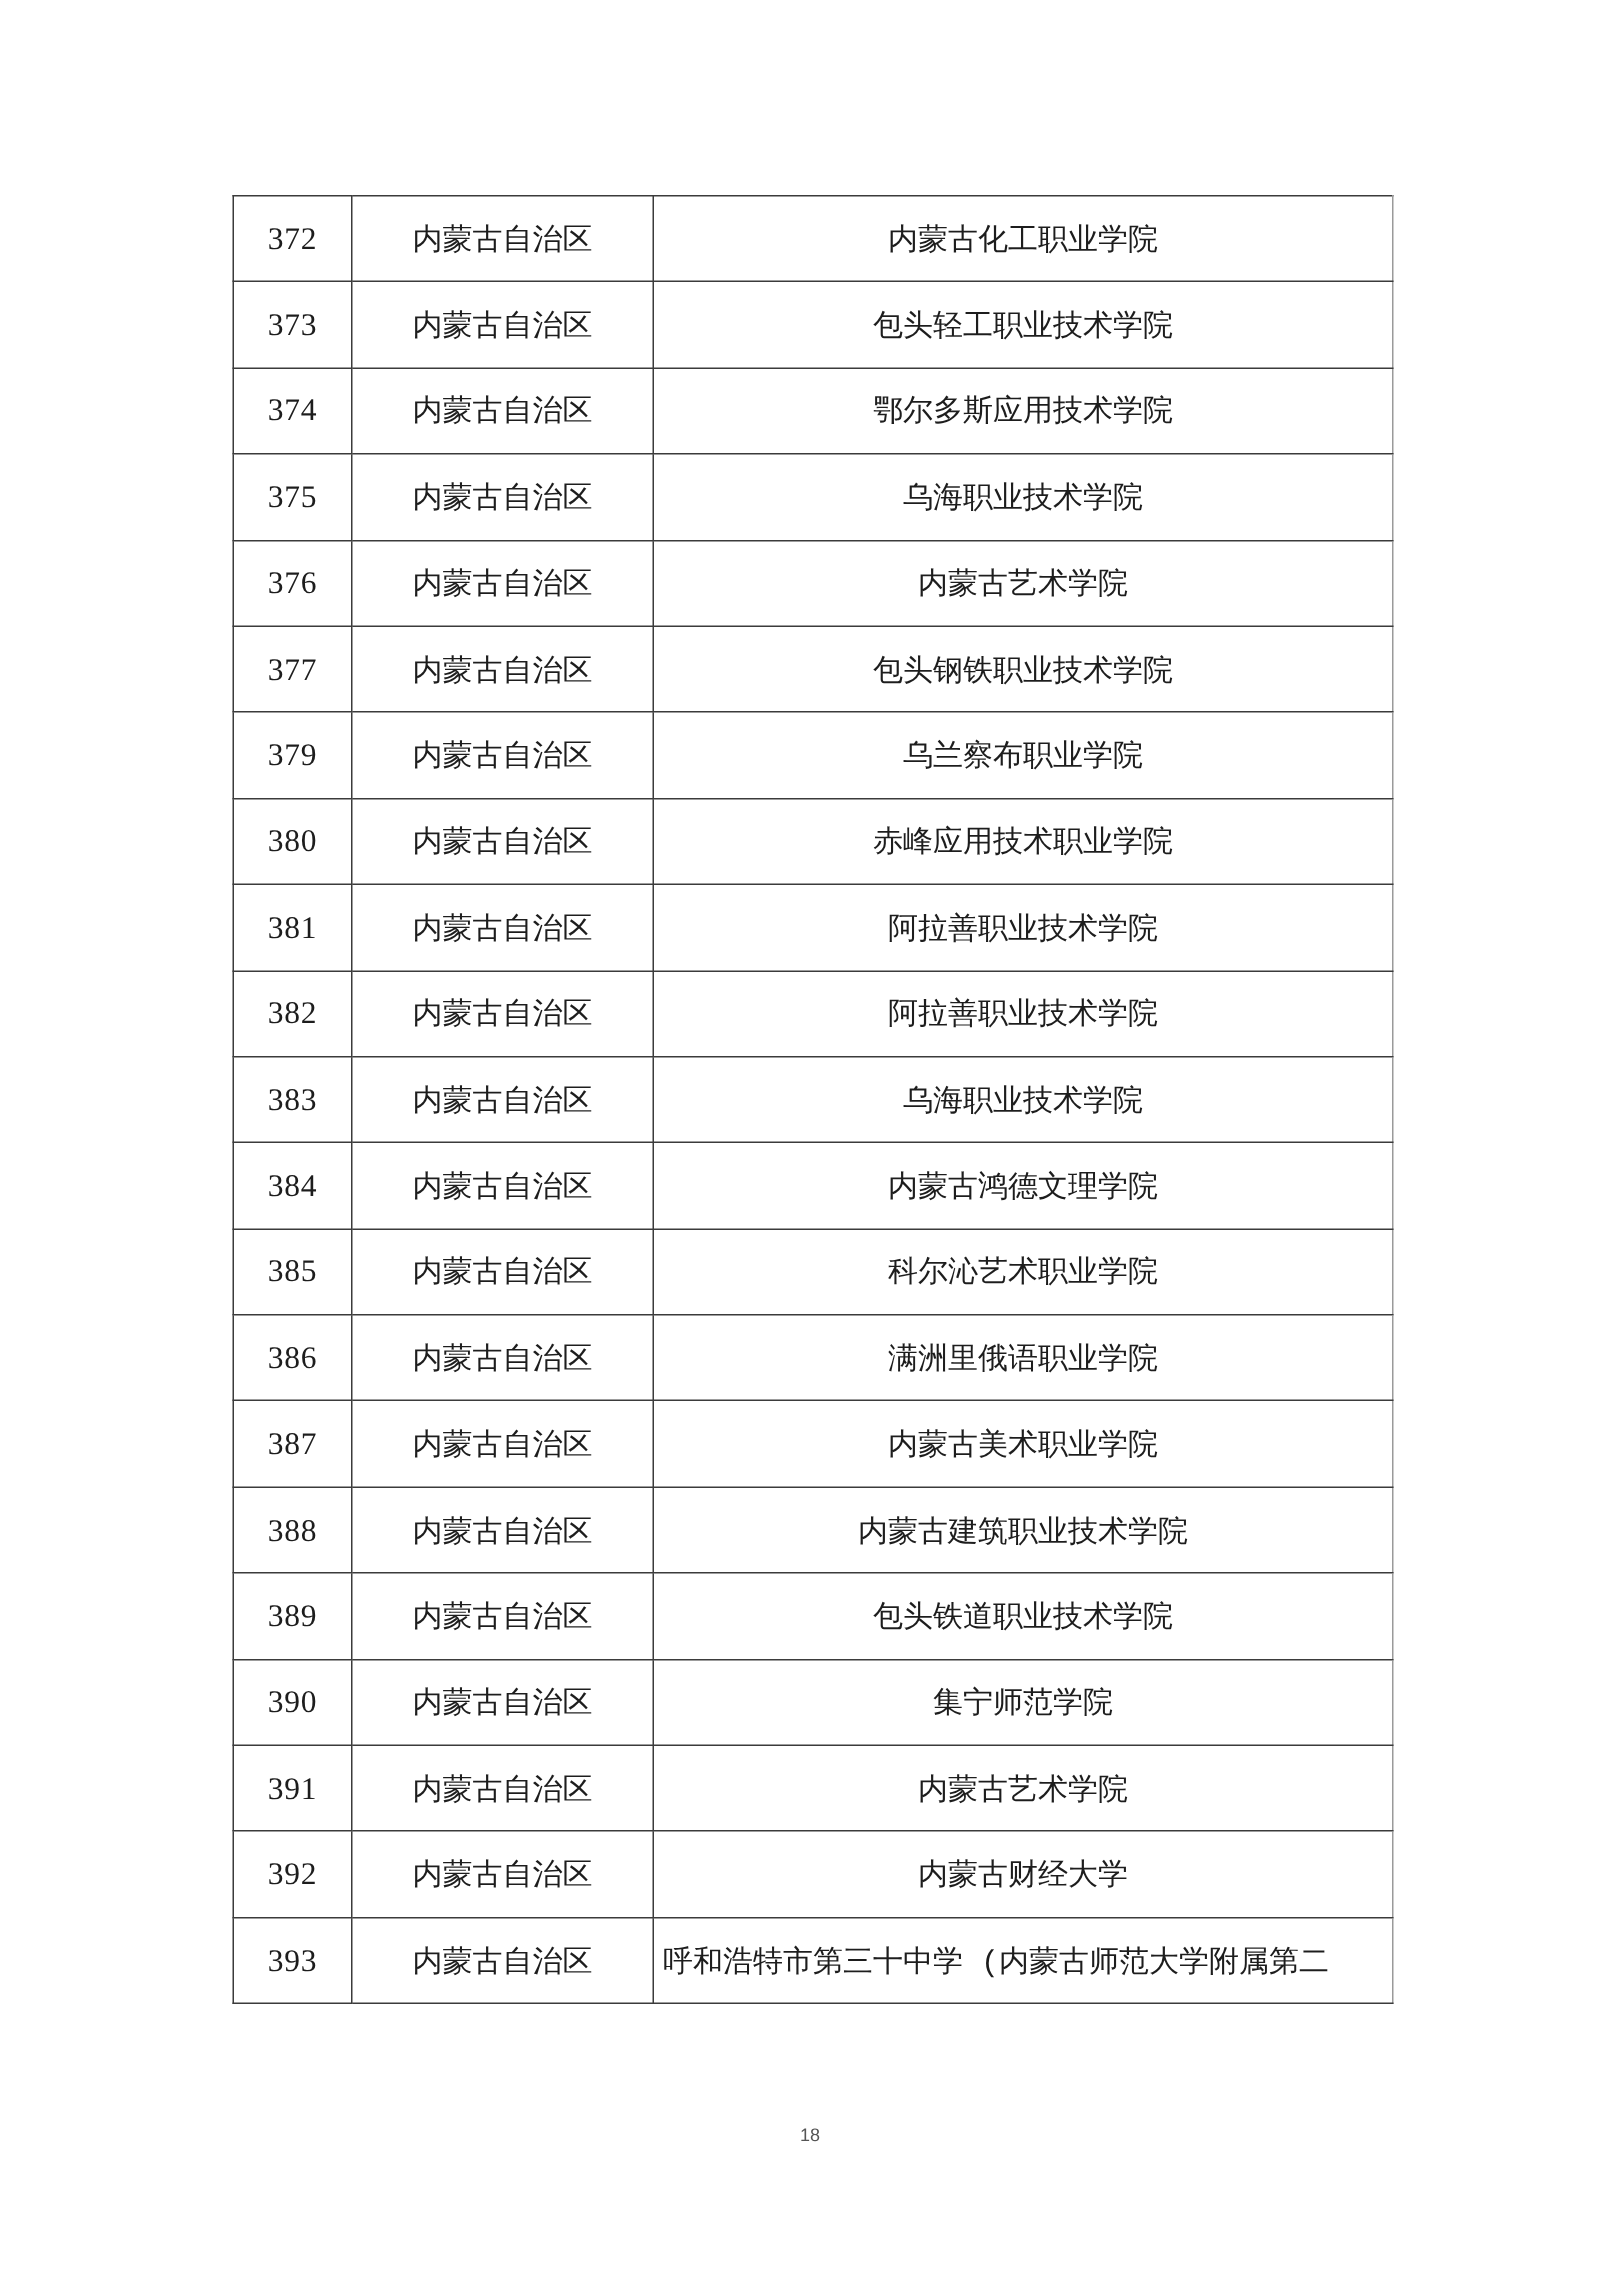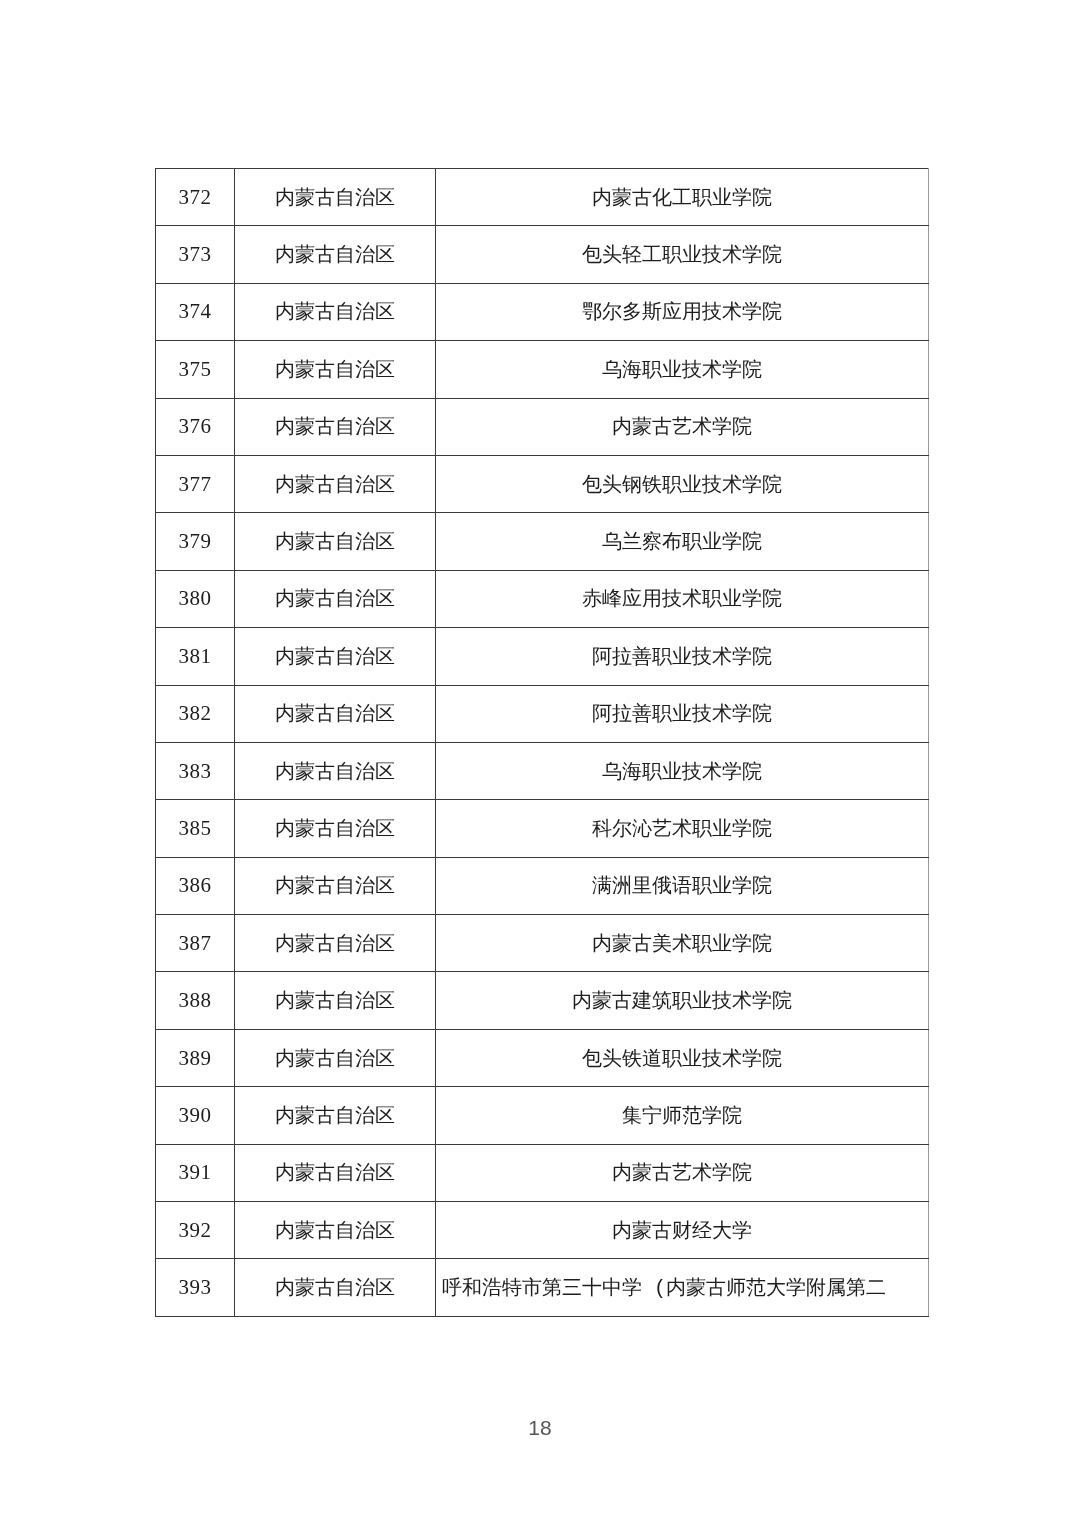--- a/index.html
+++ b/index.html
@@ -22,21 +22,20 @@
     background: #ffffff;
     overflow: hidden;
   }
   table.roster {
     position: absolute;
     left: 155px;
     top: 130px;
     width: 773px;
     border-collapse: collapse;
     table-layout: fixed;
-    margin-top: 38px;
   }
   col.c1 { width: 79px; }
   col.c2 { width: 201px; }
   col.c3 { width: 493px; }
   td {
     border: 1px solid #3b3b3b;
     height: 56.4px;
     text-align: center;
     vertical-align: middle;
     color: #1d1d1d;
@@ -61,21 +60,21 @@
     white-space: nowrap;
     font-family: Liberation Mono, monospace;
   }
   .footer {
     position: absolute;
     left: 0;
     top: 1416px;
     width: 100%;
     text-align: center;
     font-family: "Liberation Sans", sans-serif;
-    font-size: 21px;
+    font-size: 12px;
     color: #555555;
   }
 </style>
 </head>
 <body>
 
 <div class="page">
   <table class="roster">
     <colgroup>
         <col class="c1">
@@ -132,20 +131,25 @@
         <td class="num">382</td>
         <td class="cn">内蒙古自治区</td>
         <td class="cn">阿拉善职业技术学院</td>
       </tr>
       <tr>
         <td class="num">383</td>
         <td class="cn">内蒙古自治区</td>
         <td class="cn">乌海职业技术学院</td>
       </tr>
       <tr>
+        <td class="num">384</td>
+        <td class="cn">内蒙古自治区</td>
+        <td class="cn">内蒙古鸿德文理学院</td>
+      </tr>
+      <tr>
         <td class="num">385</td>
         <td class="cn">内蒙古自治区</td>
         <td class="cn">科尔沁艺术职业学院</td>
       </tr>
       <tr>
         <td class="num">386</td>
         <td class="cn">内蒙古自治区</td>
         <td class="cn">满洲里俄语职业学院</td>
       </tr>
       <tr>

